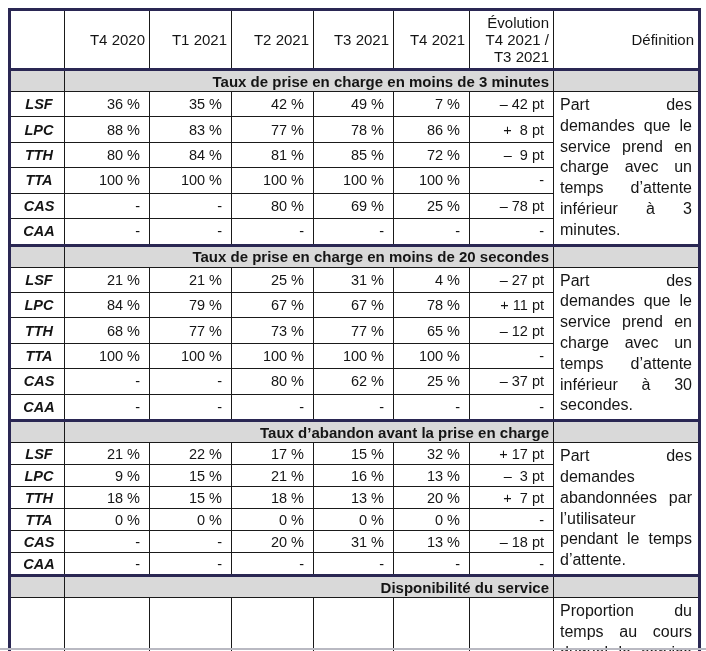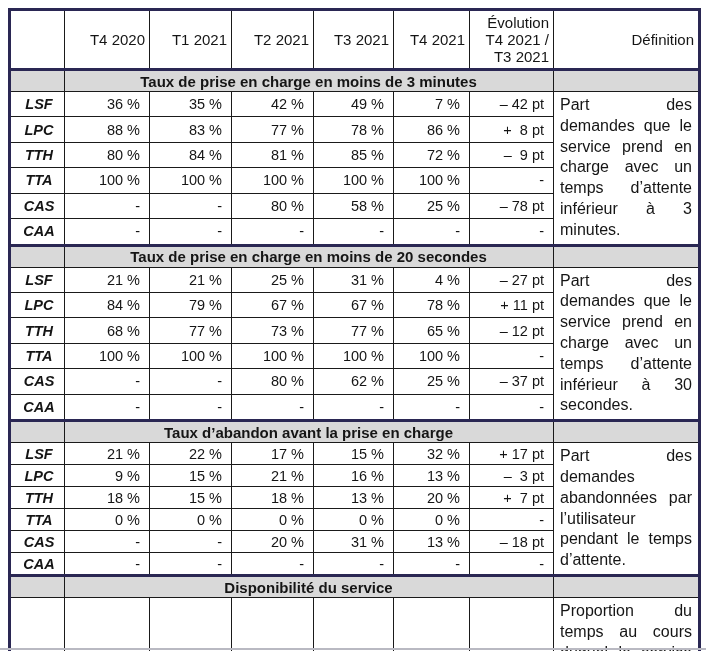--- a/index.html
+++ b/index.html
@@ -13,21 +13,21 @@
   td{
     border:1px solid #1a1a1a;font-size:14.5px;height:21px;
     padding:0 4px;overflow:hidden;vertical-align:middle;background:#fff;
   }
   tr.hdr td{
     font-weight:normal;text-align:right;height:57px;line-height:1.15;font-size:15px;
   }
   tr.gray td{
     background:#d9d9d9;border-top:3px solid #2a2753;height:20px;
   }
-  td.title{font-weight:bold;text-align:center;padding-left:3px;font-size:15px;background:#d9d9d9;}
+  td.title{font-weight:bold;text-align:right;padding-left:3px;font-size:15px;background:#d9d9d9;}
   td.label{font-style:italic;text-align:center;padding-left:7px;font-weight:700;}
   td.val{text-align:right;padding-right:9px;white-space:pre;}
   td.def{
     font-size:16px;text-align:justify;line-height:1.3;padding:3px 6px;
     vertical-align:middle;
   }
   tr.tall td{height:103px;}
   .page-divider{
     position:absolute;left:0;bottom:1px;width:706px;height:2px;background:#b9b9c2;
   }
@@ -104,21 +104,21 @@
     <td class="val">100 %</td>
     <td class="val">100 %</td>
     <td class="val">100 %</td>
     <td class="val">-</td>
   </tr>
   <tr>
     <td class="label">CAS</td>
     <td class="val">-</td>
     <td class="val">-</td>
     <td class="val">80 %</td>
-    <td class="val">58 %</td>
+    <td class="val">69 %</td>
     <td class="val">25 %</td>
     <td class="val">– 78 pt</td>
   </tr>
   <tr>
     <td class="label">CAA</td>
     <td class="val">-</td>
     <td class="val">-</td>
     <td class="val">-</td>
     <td class="val">-</td>
     <td class="val">-</td>

